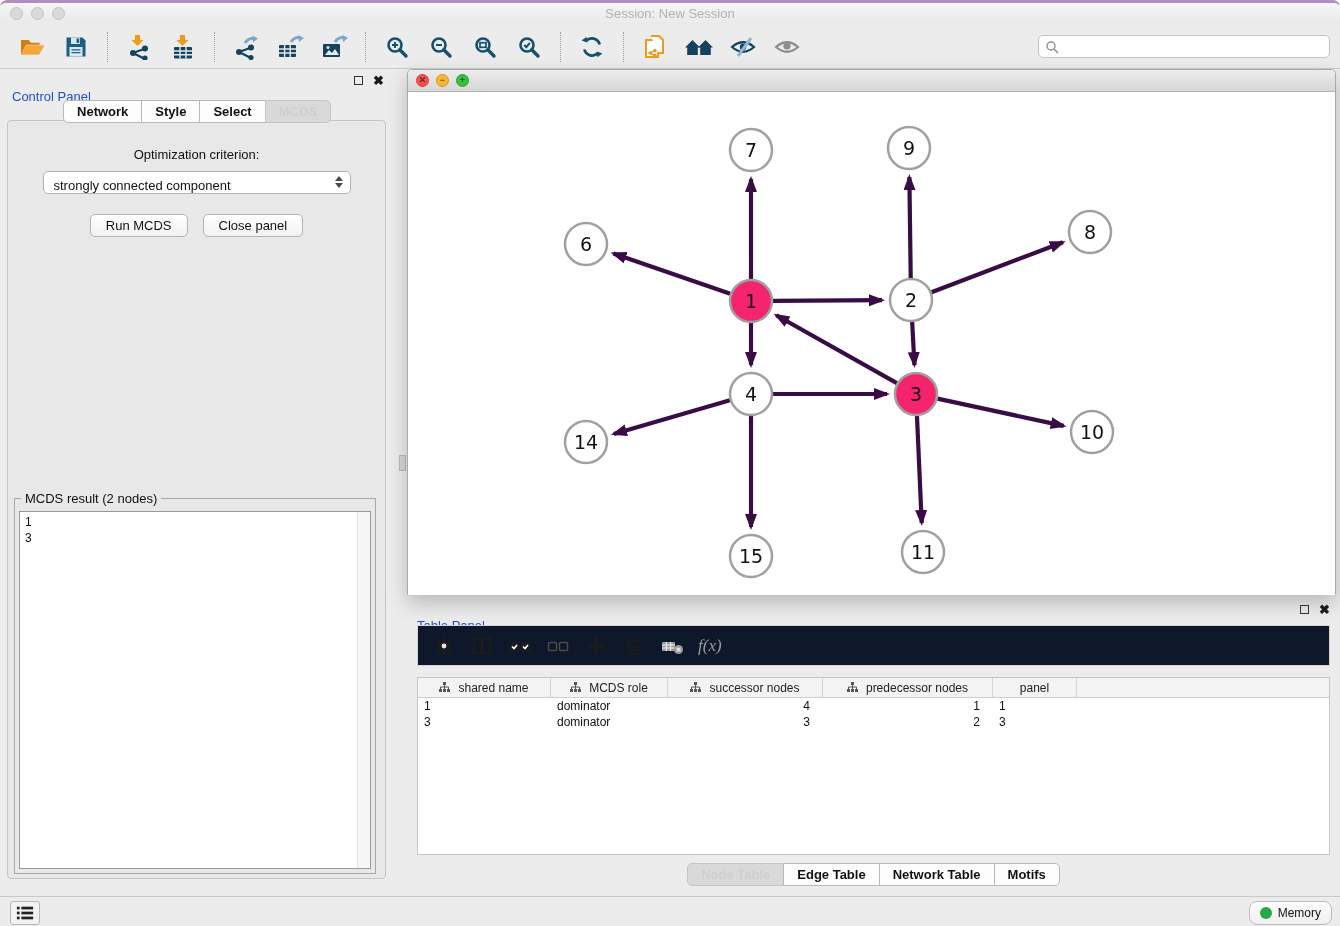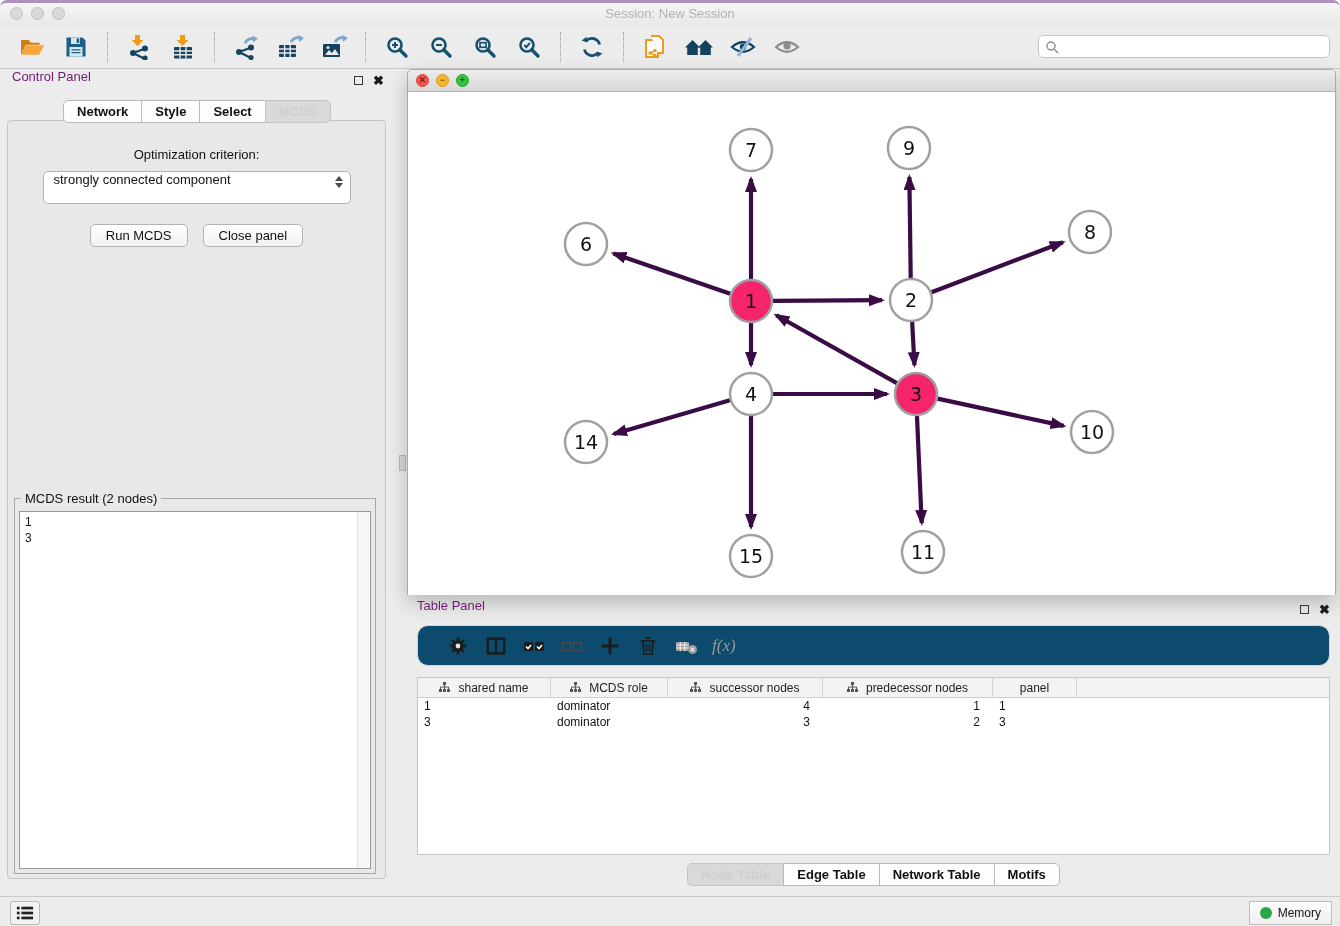--- a/index.html
+++ b/index.html
@@ -24,36 +24,36 @@
     display:flex;align-items:center;justify-content:center;cursor:default;}
   .sep{width:0;height:30px;border-left:1px dotted #9b9b9b;margin:0 9px;}
   .ic{display:block;}
   .search-box{margin-left:auto;width:292px;height:23px;background:#fff;
     border:1px solid #c3c3c3;border-radius:5px;display:flex;align-items:center;padding:0 6px;}
   .search-box input{border:none;outline:none;flex:1;font-size:12px;background:transparent;margin-left:4px;}
 
   
   .control-panel{position:absolute;left:0;top:66px;width:394px;height:812px;}
   .panel-head{position:absolute;left:0;top:0;right:0;height:26px;}
-  .panel-title{position:absolute;left:12px;top:0;font-size:13px;color:#701a75;}
+  .panel-title{position:absolute;left:12px;top:20px;font-size:13px;color:#1d4ed8;}
   .panel-btns{position:absolute;right:10px;top:6px;display:flex;gap:10px;align-items:center;}
   .float-btn{width:9px;height:9px;border:1.5px solid #333;background:transparent;display:inline-block;}
   .close-btn{font-size:13px;font-weight:bold;color:#1a1a1a;line-height:11px;}
   .cp-tabs{position:absolute;top:31px;left:0;right:0;display:flex;justify-content:center;z-index:2;}
   .tab{padding:3px 13px;background:#fdfdfd;border:1px solid #b9b9b9;margin-left:-1px;
     font-size:13px;font-weight:600;color:#111;}
   .tab:first-child{border-radius:5px 0 0 5px;margin-left:0;}
   .tab:last-child{border-radius:0 5px 5px 0;}
   .tab.sel{background:#d9d9d9;color:#cfcfcf;border-color:#c5c5c5;}
   .cp-body{position:absolute;top:51px;left:7px;right:8px;bottom:2px;background:#e8e8e8;
     border:1px solid #c6c6c6;border-radius:4px;}
   .opt-label{margin-top:26px;text-align:center;font-size:13px;color:#111;}
-  .criterion-select{position:relative;margin:9px auto 0;width:308px;height:33px;background:#fff;
+  .criterion-select{position:relative;margin:9px auto 0;width:308px;height:23px;background:#fff;
     border:1px solid #b2b2b2;border-radius:5px;font-size:13px;color:#111;
-    display:flex;align-items:flex-start;padding-left:10px;}
+    display:flex;align-items:flex-end;padding-left:10px;}
   .stepper{position:absolute;right:7px;top:4px;display:flex;flex-direction:column;gap:2px;}
   .tri-up{width:0;height:0;border-left:4px solid transparent;border-right:4px solid transparent;border-bottom:5px solid #4a4a4a;}
   .tri-down{width:0;height:0;border-left:4px solid transparent;border-right:4px solid transparent;border-top:5px solid #4a4a4a;}
   .btn-row{margin-top:20px;display:flex;justify-content:center;gap:15px;}
   .mac-btn{height:23px;padding:0 15px;background:linear-gradient(#ffffff,#f1f1f1);
     border:1px solid #b3b3b3;border-radius:5px;font-size:13px;color:#111;
     font-family:"Liberation Sans",sans-serif;}
   .result-box{position:absolute;left:6px;right:9px;top:377px;bottom:4px;border:1px solid #a8a8a8;}
   .result-label{position:absolute;top:-8px;left:6px;background:#e8e8e8;padding:0 4px;font-size:13px;color:#111;}
   .result-area{position:absolute;left:4px;right:4px;top:12px;bottom:4px;background:#fff;
@@ -72,43 +72,43 @@
   .mac-light{width:13px;height:13px;border-radius:50%;font-size:9px;font-weight:bold;
     color:rgba(0,0,0,.55);display:flex;align-items:center;justify-content:center;line-height:1;}
   .mac-red{background:#f6534e;border:1px solid #d8403c;}
   .mac-yellow{background:#f8b62d;border:1px solid #d09a1e;}
   .mac-green{background:#37c140;border:1px solid #28a32f;}
   .net-title{position:absolute;left:0;right:0;top:3px;text-align:center;font-size:13px;color:#333;}
   .net-canvas{position:relative;width:927px;height:503px;background:#fff;overflow:hidden;}
 
   
   .table-panel{position:absolute;left:407px;top:595px;width:933px;height:298px;}
-  .tp-toolbar{position:absolute;left:10px;right:10px;top:27px;height:41px;background:#0c4a6e;
-    border:1px solid #d4d4d4;border-radius:11px;display:flex;align-items:center;padding-left:28px;}
+  .tp-toolbar{position:absolute;left:10px;right:10px;top:27px;height:41px;background:#0f172a;
+    border:1px solid #d4d4d4;border-radius:1px;display:flex;align-items:center;padding-left:14px;}
   .tp-btn{background:none;border:none;width:24px;height:26px;margin-right:14px;
     display:flex;align-items:center;justify-content:center;padding:0;}
   .fx-label{font-family:"Liberation Serif",serif;font-style:italic;font-size:17px;color:#9a9a9a;}
   .ntable{position:absolute;left:10px;right:10px;top:79px;height:178px;background:#fff;
     border:1px solid #c6c6c6;overflow:hidden;}
   .hrow{display:flex;height:20px;background:#f3f3f3;border-bottom:1px solid #cfcfcf;}
   .hcell{display:flex;align-items:center;justify-content:center;gap:8px;
     border-right:1px solid #d4d4d4;font-size:12px;color:#222;}
   .trow{display:flex;height:16px;}
   .tcell{font-size:12px;color:#111;padding:0 6px;line-height:16px;overflow:hidden;}
   .tcell.right{text-align:right;padding-right:13px;}
   .tp-tabs{position:absolute;left:0;right:0;top:265px;display:flex;justify-content:center;}
   .handle{position:absolute;background:#d6d6d6;border:1px solid #b9b9b9;}
 
   
   .statusbar{position:absolute;left:0;top:893px;width:100%;height:33px;background:#ececec;
     border-top:1px solid #c9c9c9;}
   .list-btn{position:absolute;left:10px;top:4px;width:30px;height:24px;background:#f2f2f2;
     border:1px solid #b9b9b9;border-radius:3px;display:flex;align-items:center;justify-content:center;padding:0;}
   .memory-btn{position:absolute;right:8px;top:4px;height:24px;padding:0 10px;
-    background:linear-gradient(#fdfdfd,#efefef);border:1px solid #bdbdbd;border-radius:0;
+    background:linear-gradient(#fdfdfd,#efefef);border:1px solid #bdbdbd;border-radius:8px;
     display:flex;align-items:center;gap:6px;font-size:12px;color:#111;}
   .mem-dot{width:12px;height:12px;border-radius:50%;background:#27a844;}
 </style>
 </head>
 <body>
 
 <div id="window">
 
   <div class="titlebar">
     <div class="lights">

